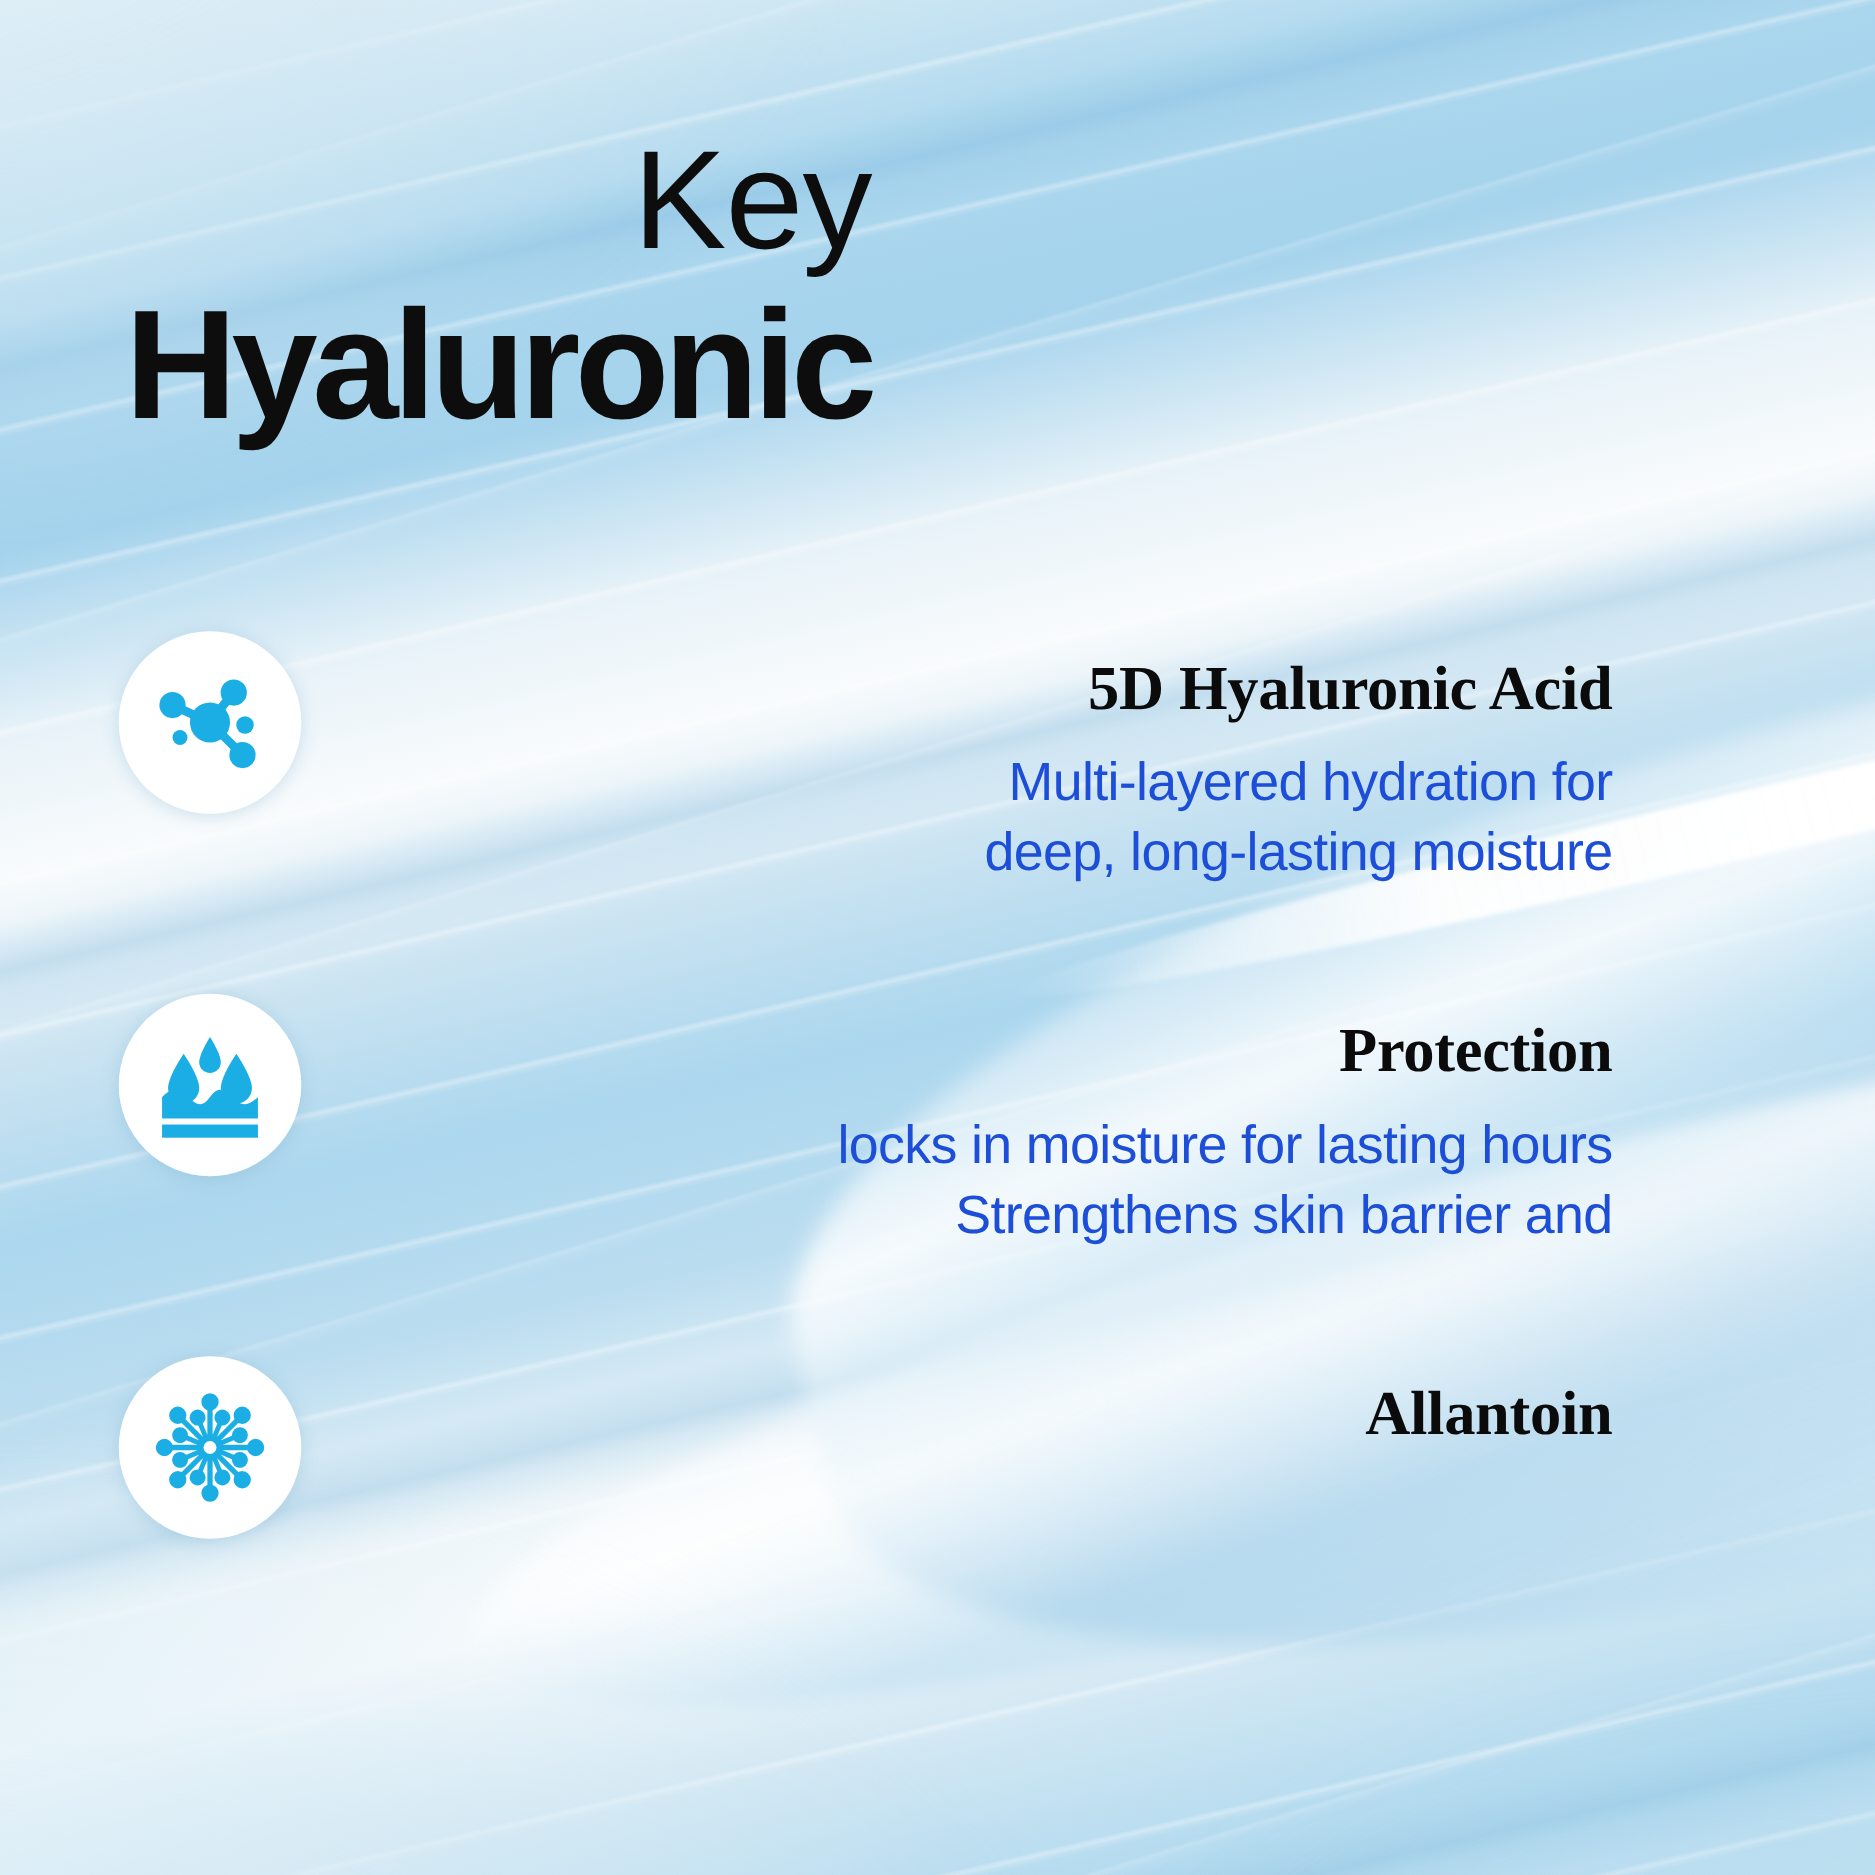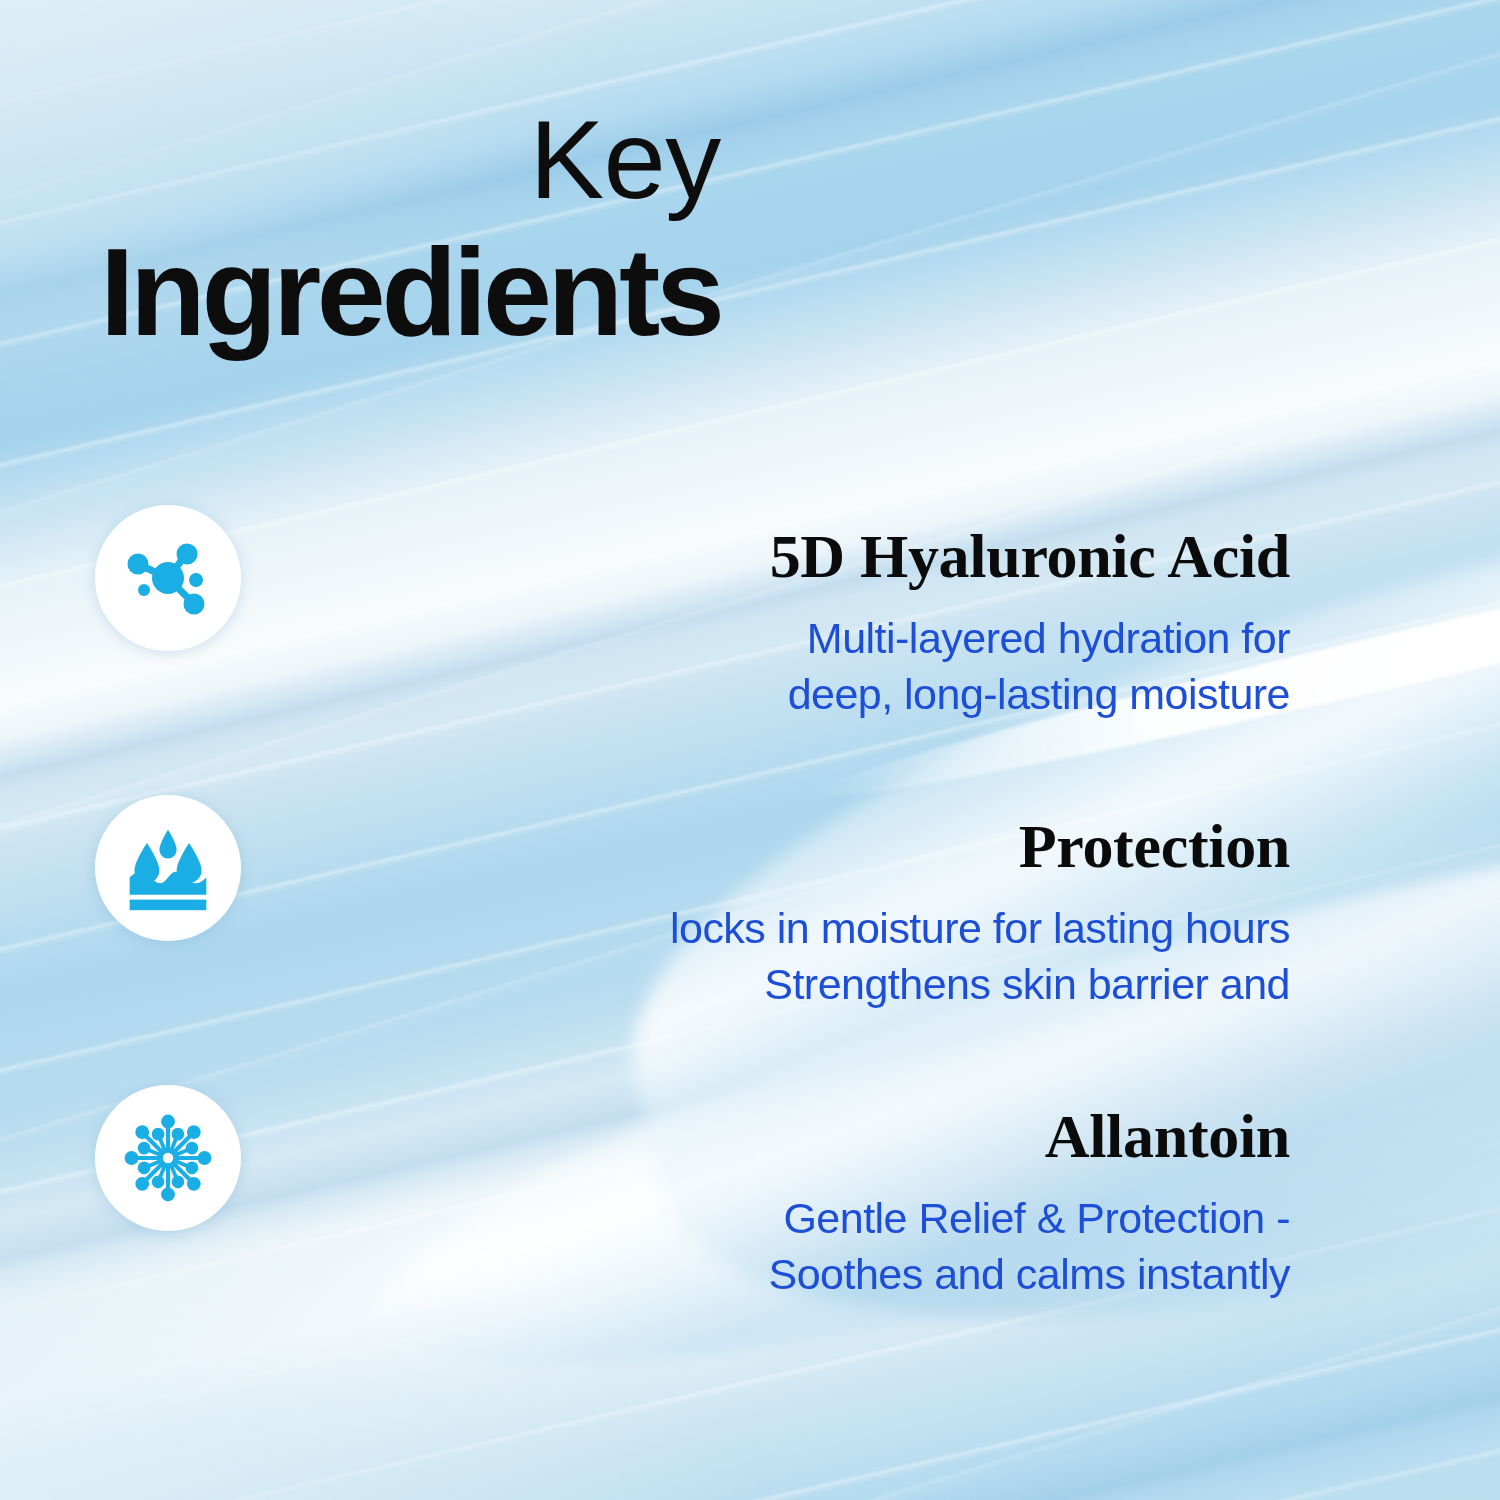--- a/index.html
+++ b/index.html
@@ -236,21 +236,21 @@
     box-shadow:0 2px 14px rgba(110,165,200,0.30);
     display:flex; align-items:center; justify-content:center;
   }
   .badge svg { display:block; }
 
   .txt { position:absolute; left:205px; top:20px; width:990px; }
 
   .item-title {
     font-family:"Liberation Serif", serif;
     font-weight:700;
-    font-size:62px;
+    font-size:50px;
     line-height:1.0;
     color:#0b0b0b;
     letter-spacing:-0.005em;
     white-space:nowrap;
   }
 
   .item-desc {
     margin-top:24px;
     font-family:"Liberation Sans", sans-serif;
     font-weight:400;
@@ -277,21 +277,21 @@
     <div class="bg-ridge2"></div>
     <div class="bg-glow-tl"></div>
     <div class="bg-glow-bl"></div>
     <div class="bg-glow-br"></div>
   </div>
 
   <div class="content">
 
     <h1 class="headline">
       <span class="l1">Key</span>
-      <span class="l2">Ingredients</span>
+      <span class="l2">Hyaluronic</span>
     </h1>
 
     <div class="items">
 
       <div class="item">
         <div class="badge">
           <span>
             <svg width="96" height="96" viewBox="0 0 96 96" aria-hidden="true">
               <g stroke="#1BAEE5" stroke-width="7" stroke-linecap="round" fill="none">
                 <line x1="48" y1="48" x2="65" y2="26"></line>
@@ -418,22 +418,18 @@
                     <circle cx="50" cy="23" r="4.4"></circle>
                   </g>
               </g>
               <circle cx="50" cy="50" r="11" fill="#1BAEE5"></circle>
               <circle cx="50" cy="50" r="5.4" fill="#ffffff"></circle>
             </svg>
           </span>
         </div>
         <div class="txt">
           <div class="item-title">Allantoin</div>
-          <div class="item-desc">
-            <span>Gentle Relief &amp; Protection -</span>
-            <span>Soothes and calms instantly</span>
-          </div>
         </div>
       </div>
 
     </div>
   </div>
 </div>
 
 </body></html>

